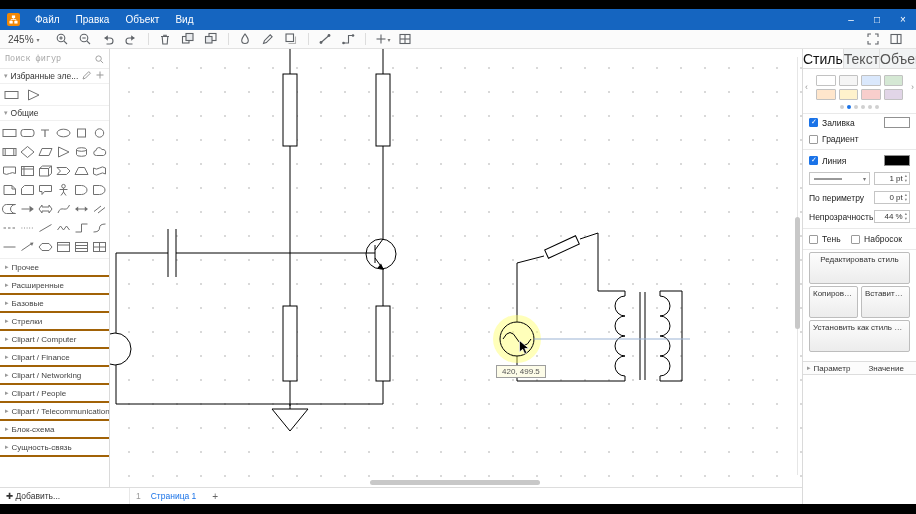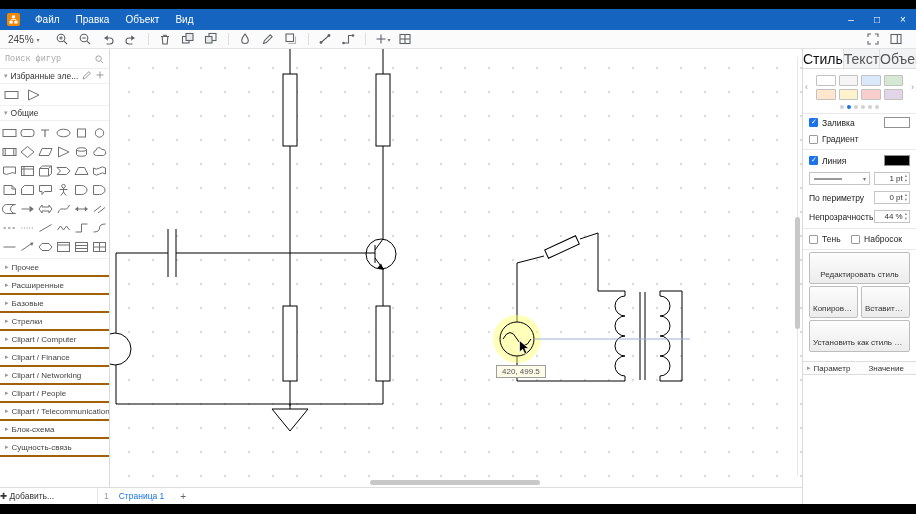--- a/index.html
+++ b/index.html
@@ -63,29 +63,29 @@
   .prow{display:flex;align-items:center;padding:3px 6px;min-height:14px}
   .cb{width:9px;height:9px;border:1px solid #9b9b9b;border-radius:1px;margin-right:4px;background:#fff;flex:none;position:relative}
   .cb.checked{background:#1a73e8;border-color:#1a73e8}
   .cb.checked:after{content:"✓";color:#fff;font-size:7px;position:absolute;left:1px;top:-1px}
   .spacer{flex:1}
   .color-swatch{width:26px;height:11px;border:1px solid #919191;flex:none}
   .spin{width:36px;height:13px;border:1px solid #c5c5c5;background:#fff;font-size:8px;color:#333;display:flex;align-items:center;justify-content:flex-end;padding:0 2px;flex:none}
   .spin-btns{display:flex;flex-direction:column;font-size:4.5px;line-height:4.5px;color:#888;margin-left:2px}
   .select{flex:1;height:13px;border:1px solid #c5c5c5;background:#fff;display:flex;align-items:center;padding:0 3px;margin-right:4px}
   .sep-h{height:1px;background:#e9e9e9;margin:2px 0}
-  .btn{margin:2px 6px;height:32px;background:linear-gradient(#fdfdfd,#ececec);border:1px solid #bdbdbd;border-radius:2px;font-size:8px;color:#333;text-align:center;line-height:14px;white-space:nowrap;overflow:hidden;text-overflow:ellipsis;padding:15px 3px}
+  .btn{margin:2px 6px;height:32px;background:linear-gradient(#fdfdfd,#ececec);border:1px solid #bdbdbd;border-radius:2px;font-size:8px;color:#333;text-align:center;line-height:14px;white-space:nowrap;overflow:hidden;text-overflow:ellipsis;padding:0 3px}
   .btn-row{display:flex;gap:3px;margin:2px 6px}
   .btn-row .btn{flex:1;margin:0;min-width:0}
   .props-header{display:flex;align-items:center;border-top:1px solid #ddd;border-bottom:1px solid #ddd;margin-top:9px;height:14px;font-size:8px;color:#333;background:#fcfcfc;padding:0 4px}
   .props-header .val{margin-left:18px}
 
   
   .footer{position:absolute;left:0;top:487px;width:802px;height:17px;background:#fff;border-top:1px solid #ddd;display:flex;align-items:center;font-size:8.5px}
-  .add-shapes{width:98px;height:100%;display:flex;align-items:center;border-right:1px solid #e8e8e8;color:#333}
+  .add-shapes{width:130px;height:100%;display:flex;align-items:center;padding-left:6px;border-right:1px solid #e8e8e8;color:#333}
   .page-index{margin-left:6px;color:#999}
   .page-tab{color:#1a73e8;padding:0 10px;height:100%;display:flex;align-items:center}
   .add-page{color:#666;padding:0 6px;font-size:10px}
 </style>
 </head>
 <body>
 
 <div class="menubar">
   <div class="logo">
     <svg width="9" height="9" viewBox="0 0 10 10">

